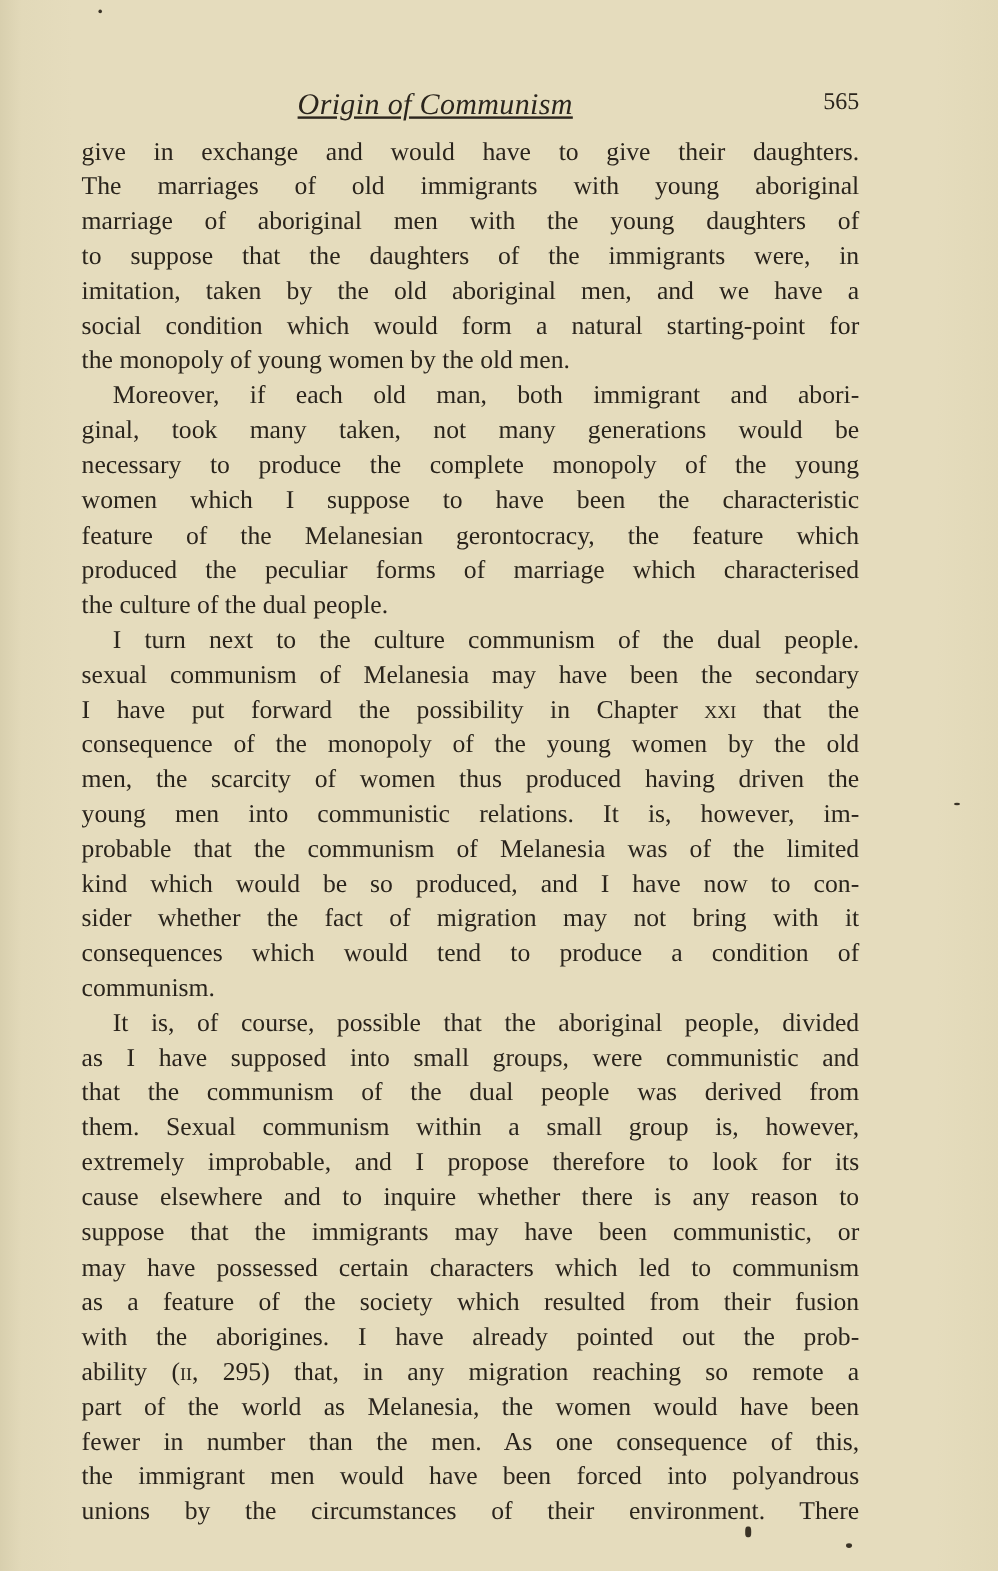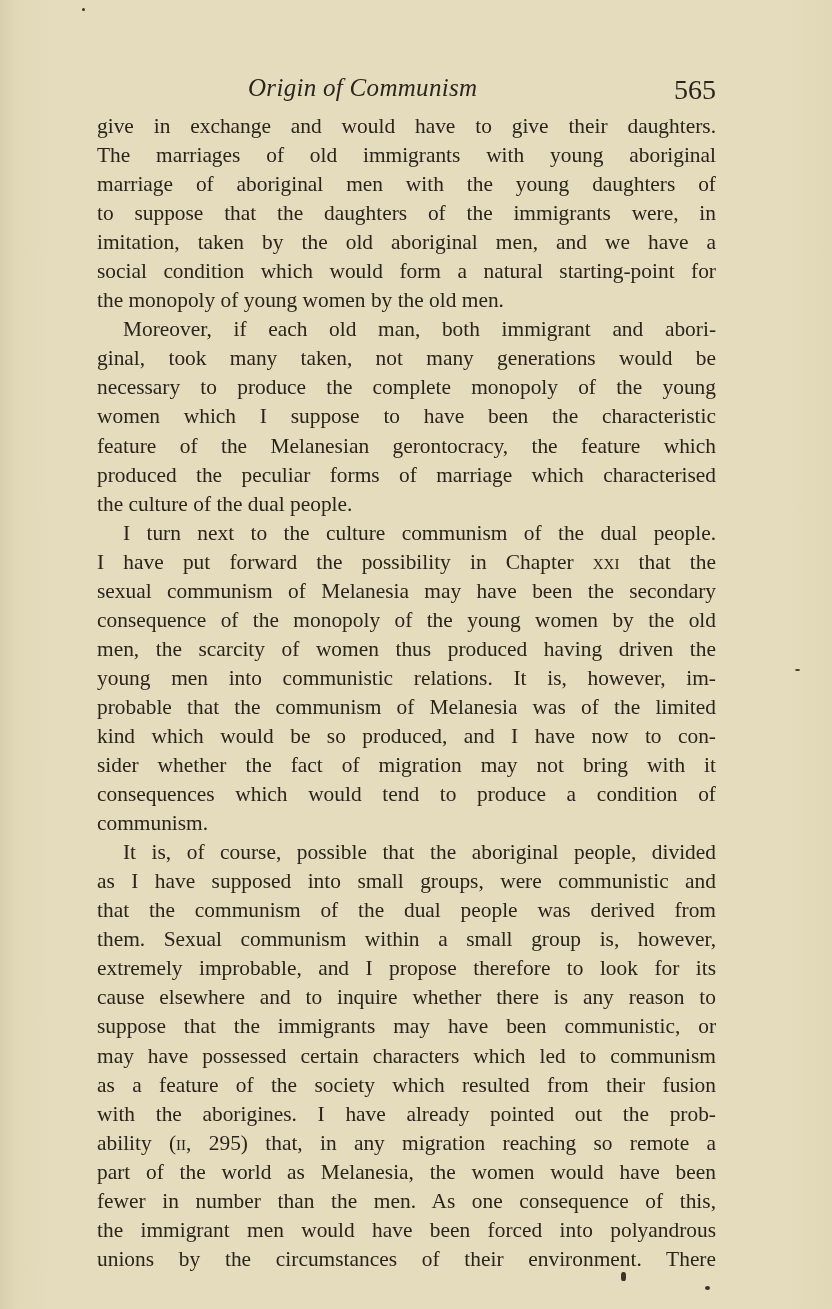--- a/index.html
+++ b/index.html
@@ -31,44 +31,44 @@
       height: 34px;
     }
     .running-title {
       position: absolute;
       left: 180px;
       top: 0;
       font-style: italic;
       font-size: 25px;
       letter-spacing: 0.3px;
       color: #2b251d;
+      text-decoration: underline;
     }
     .page-number {
       position: absolute;
       right: 0;
       top: 0;
-      font-size: 28px;
+      font-size: 20px;
       color: #2b251d;
     }
     .body-text {
       position: absolute;
       left: 68px;
       top: 112px;
       width: 648px;
       font-size: 21.4px;
       line-height: 29.05px;
       text-align: justify;
     }
     .line {
       display: block;
       white-space: nowrap;
       text-align: justify;
       text-align-last: justify;
       height: 29.05px;
-      margin-left: 29px;
     }
     .line.last {
       text-align-last: left;
     }
     .line.indent {
       padding-left: 26px;
     }
     .smallcaps {
       font-variant: small-caps;
     }
@@ -96,22 +96,22 @@
       <span class="line">social condition which would form a natural starting-point for</span>
       <span class="line last">the monopoly of young women by the old men.</span>
       <span class="line indent">Moreover, if each old man, both immigrant and abori-</span>
       <span class="line">ginal, took many taken, not many generations would be</span>
       <span class="line">necessary to produce the complete monopoly of the young</span>
       <span class="line">women which I suppose to have been the characteristic</span>
       <span class="line">feature of the Melanesian gerontocracy, the feature which</span>
       <span class="line">produced the peculiar forms of marriage which characterised</span>
       <span class="line last">the culture of the dual people.</span>
       <span class="line indent">I turn next to the culture communism of the dual people.</span>
+      <span class="line">sexual communism of Melanesia may have been the secondary</span>
       <span class="line">I have put forward the possibility in Chapter <span class="smallcaps">xxi</span> that the</span>
-      <span class="line">sexual communism of Melanesia may have been the secondary</span>
       <span class="line">consequence of the monopoly of the young women by the old</span>
       <span class="line">men, the scarcity of women thus produced having driven the</span>
       <span class="line">young men into communistic relations.  It is, however, im-</span>
       <span class="line">probable that the communism of Melanesia was of the limited</span>
       <span class="line">kind which would be so produced, and I have now to con-</span>
       <span class="line">sider whether the fact of migration may not bring with it</span>
       <span class="line">consequences which would tend to produce a condition of</span>
       <span class="line last">communism.</span>
       <span class="line indent">It is, of course, possible that the aboriginal people, divided</span>
       <span class="line">as I have supposed into small groups, were communistic and</span>

